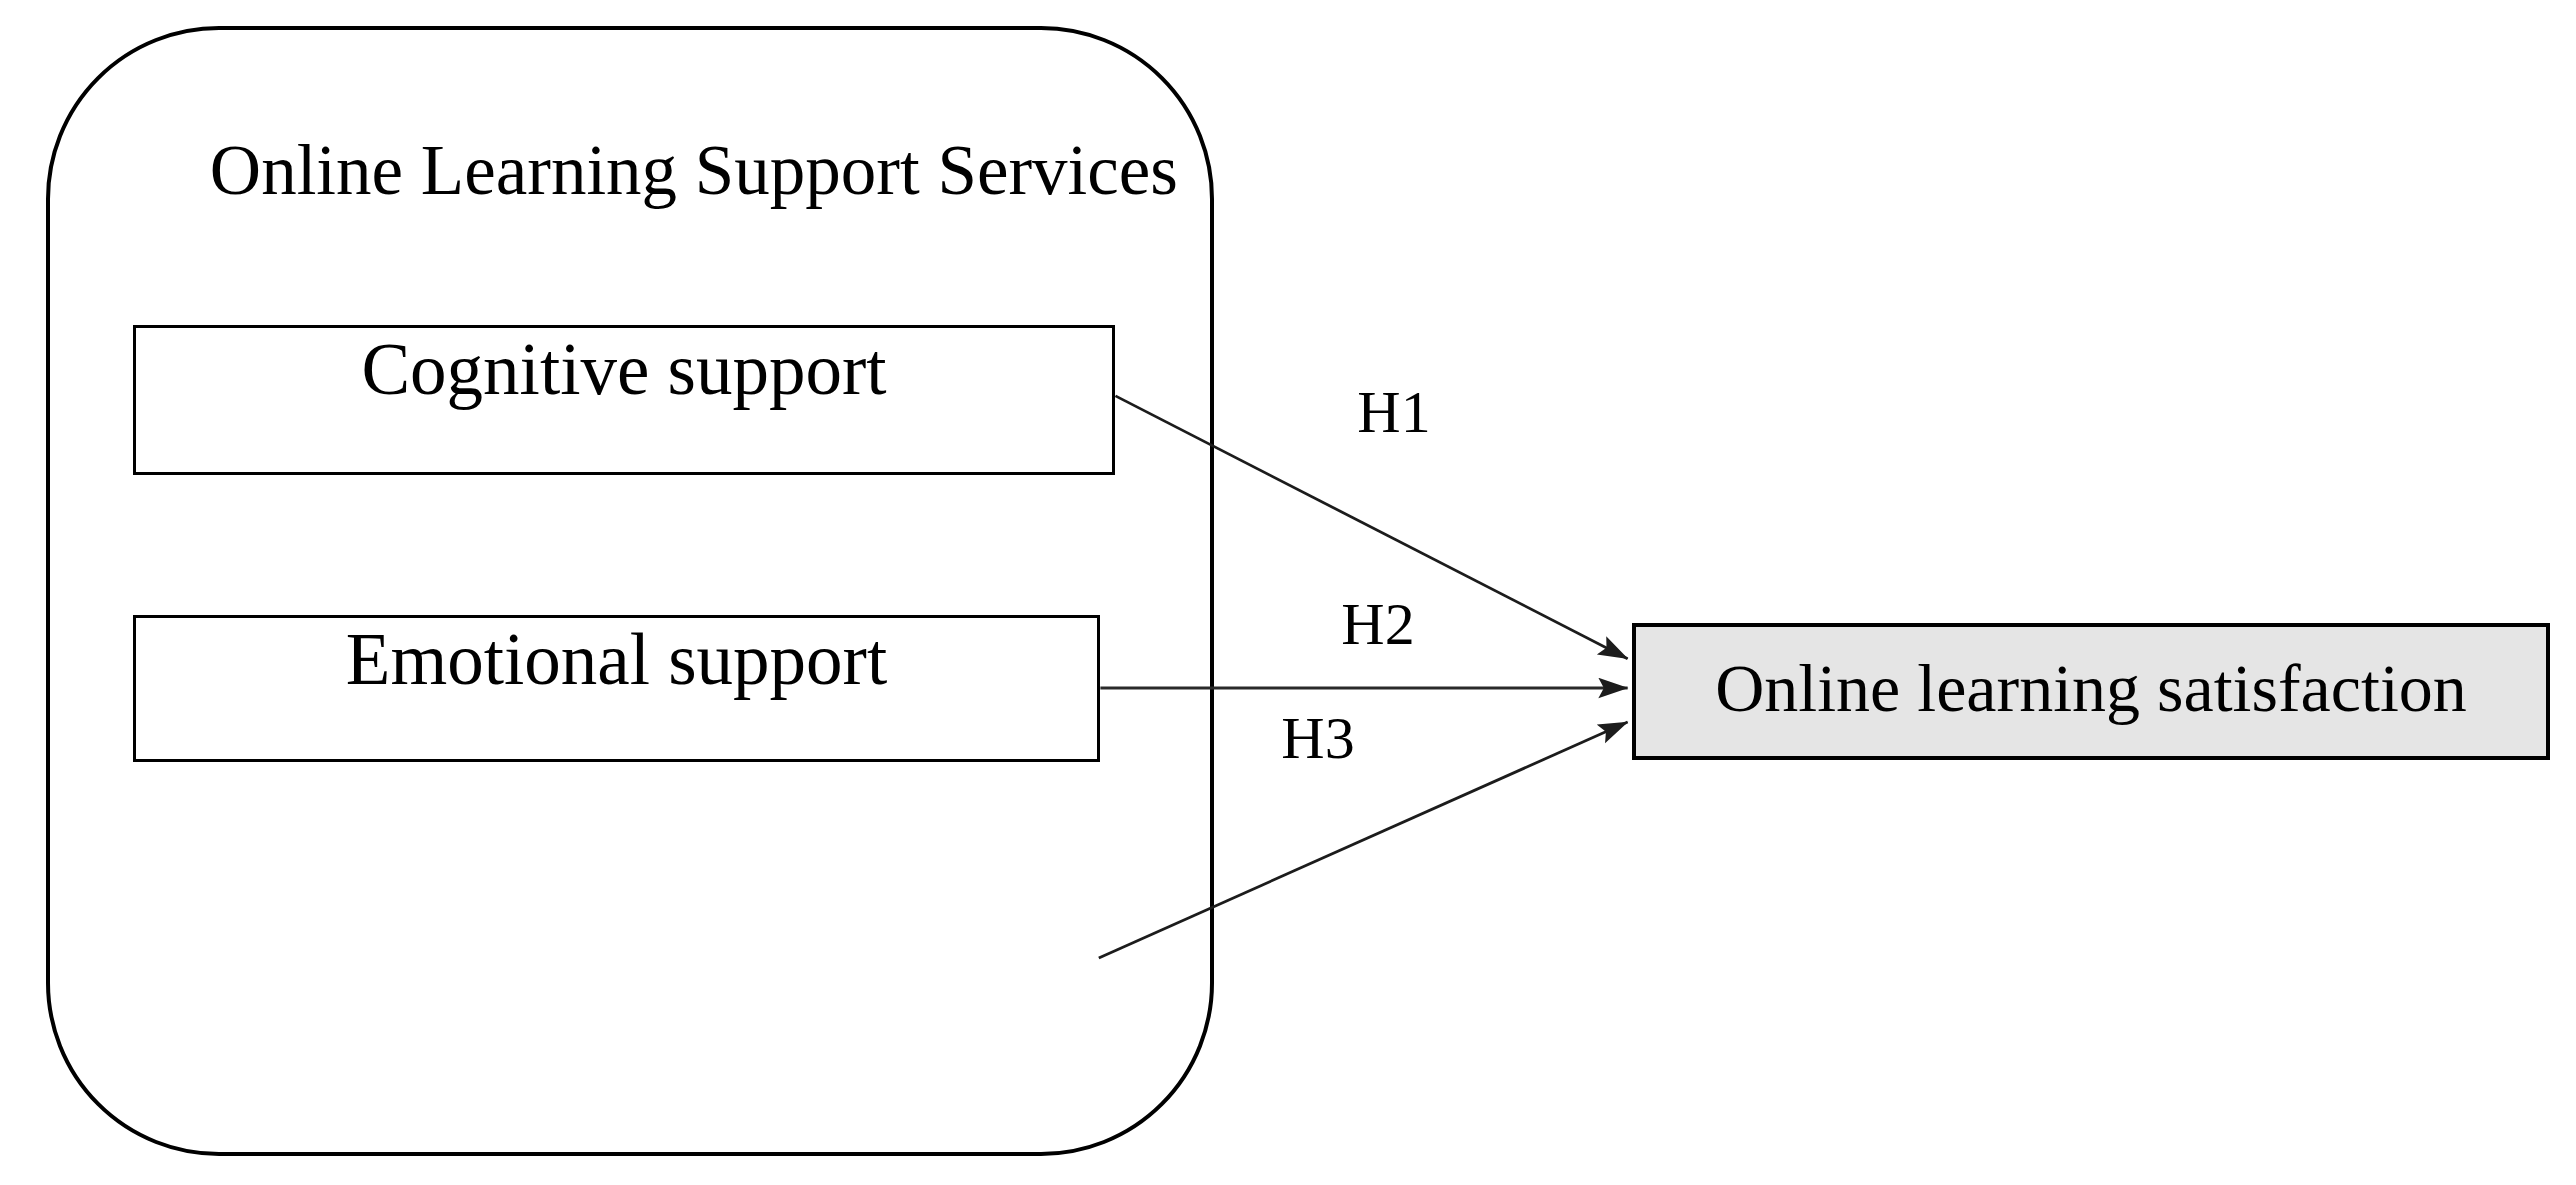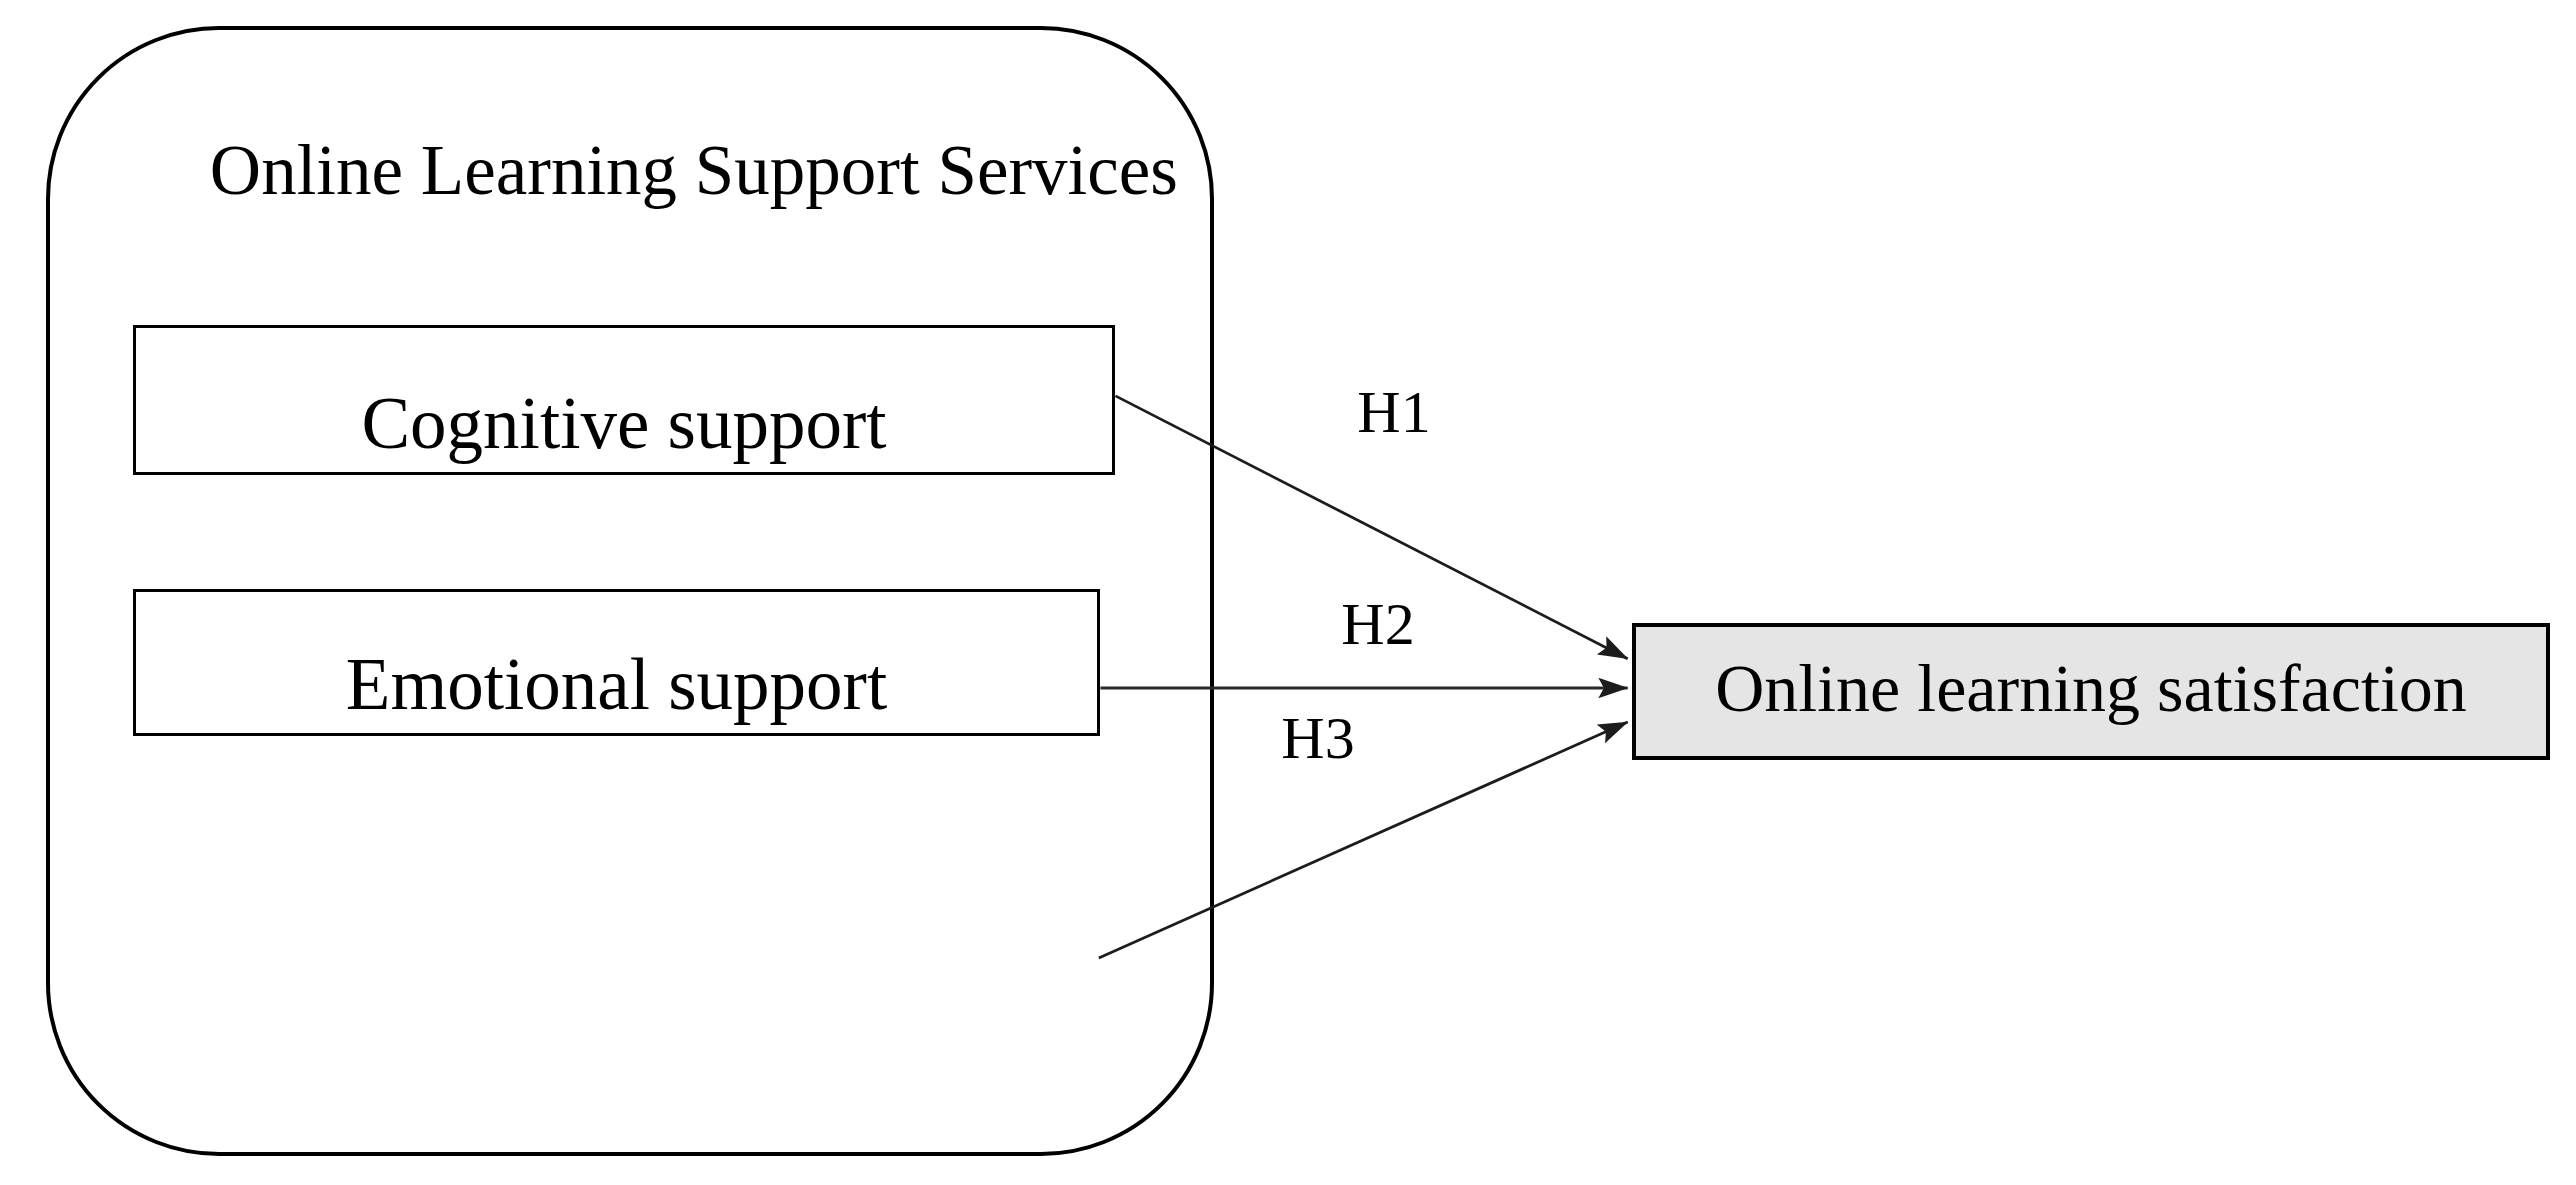--- a/index.html
+++ b/index.html
@@ -36,27 +36,27 @@
     font-size: 71px;
     line-height: 1.15;
     white-space: nowrap;
   }
   .factor-box {
     position: absolute;
     border: 3.2px solid #000000;
     box-sizing: border-box;
     background: #ffffff;
     display: flex;
-    align-items: flex-end;
+    align-items: flex-start;
     justify-content: center;
     font-size: 73px;
     white-space: nowrap;
   }
   #box-cognitive  { left: 133px; top: 325px;  width: 982px; height: 150px; }
-  #box-emotional  { left: 133px; top: 589px;  width: 967px; height: 147px; }
+  #box-emotional  { left: 133px; top: 615px;  width: 967px; height: 147px; }
   #box-management { left: 133px; top: 887px; width: 966px; height: 147px; }
   .outcome-box {
     position: absolute;
     left: 1632px;
     top: 623px;
     width: 918px;
     height: 137px;
     border: 4px solid #000000;
     box-sizing: border-box;
     background: #e5e5e5;

